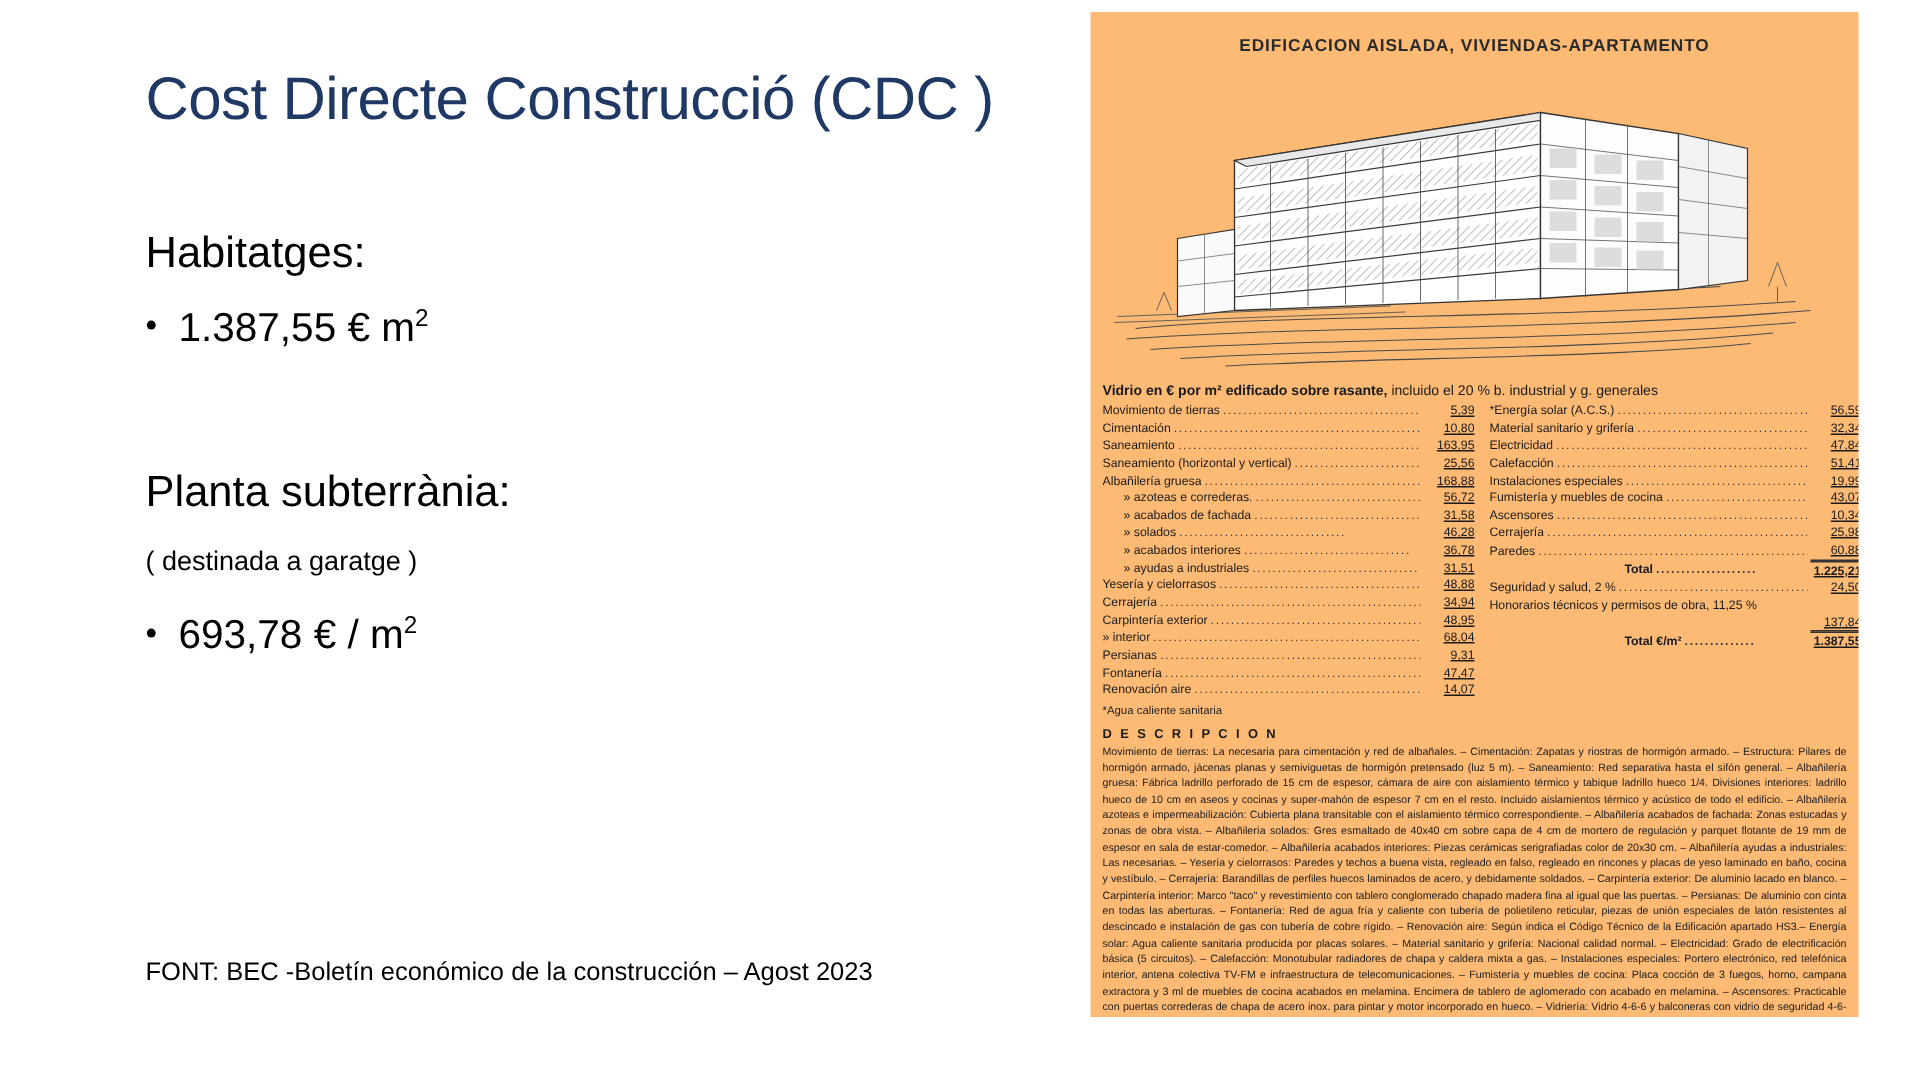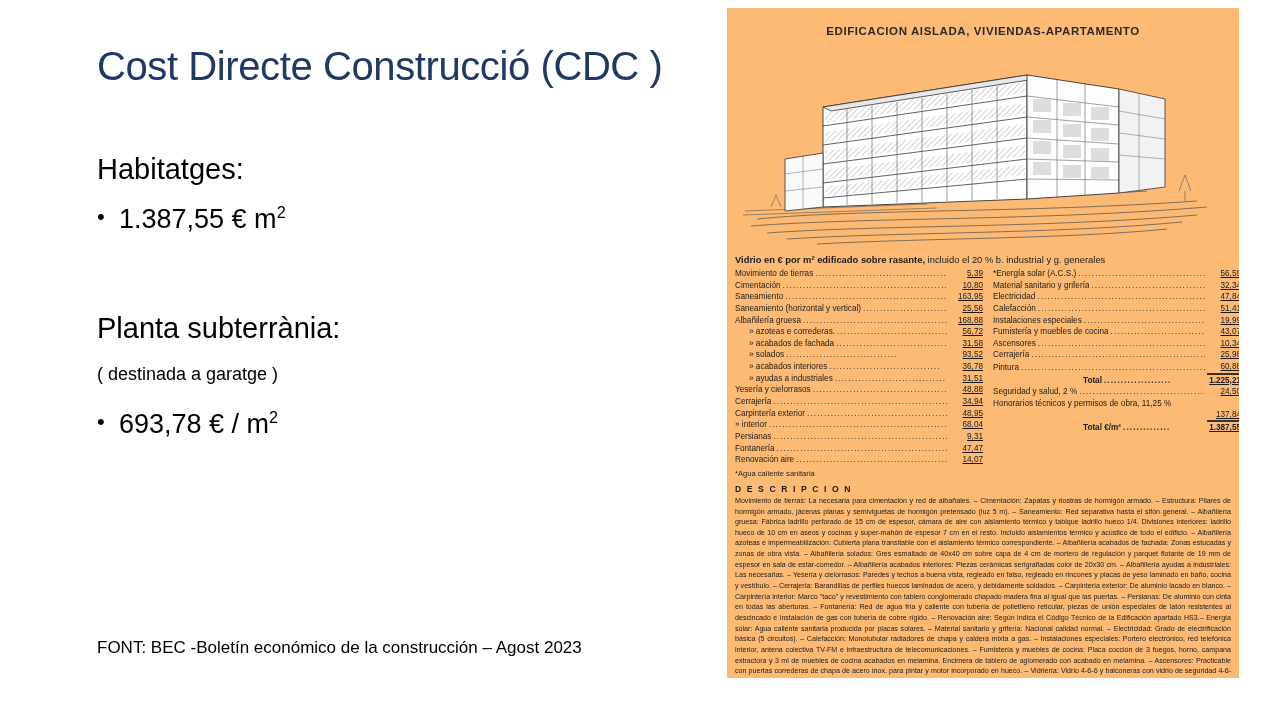--- a/index.html
+++ b/index.html
@@ -133,21 +133,21 @@
     display: flex;
     gap: 10px;
     padding: 0 8px;
     font-size: 8.2px;
     line-height: 1.42;
     color: #1a1a1a;
   }
   .tcol { width: 50%; }
   .trow {
     display: flex;
-    align-items: flex-end;
+    align-items: center;
     white-space: nowrap;
   }
   .tlabel {
     overflow: hidden;
     white-space: nowrap;
   }
   .tdots {
     flex: 1;
     overflow: hidden;
     white-space: nowrap;
@@ -365,21 +365,21 @@
           <span class="tval">56,72</span>
         </div>
       <div class="trow">
           <span class="tlabel quote-ind">»        acabados de fachada</span>
           <span class="tdots">.................................</span>
           <span class="tval">31,58</span>
         </div>
       <div class="trow">
           <span class="tlabel quote-ind">»        solados</span>
           <span class="tdots">.................................</span>
-          <span class="tval">93,52</span>
+          <span class="tval">46,28</span>
         </div>
       <div class="trow">
           <span class="tlabel quote-ind">»        acabados interiores</span>
           <span class="tdots">.................................</span>
           <span class="tval">36,78</span>
         </div>
       <div class="trow">
           <span class="tlabel quote-ind">»        ayudas a industriales</span>
           <span class="tdots">.................................</span>
           <span class="tval">31,51</span>
@@ -456,21 +456,21 @@
           <span class="tlabel">Ascensores</span>
           <span class="tdots">..........................................................</span>
           <span class="tval">10,34</span>
         </div>
       <div class="trow">
           <span class="tlabel">Cerrajería</span>
           <span class="tdots">..........................................................</span>
           <span class="tval">25,98</span>
         </div>
       <div class="trow underline-val">
-          <span class="tlabel">Pintura</span>
+          <span class="tlabel">Paredes</span>
           <span class="tdots">..........................................................</span>
           <span class="tval">60,88</span>
         </div>
 
       <div class="trow tot-row">
           <span class="tlabel tot-label">Total</span>
           <span class="tdots">....................</span>
           <span class="tval">1.225,21</span>
         </div>
 

